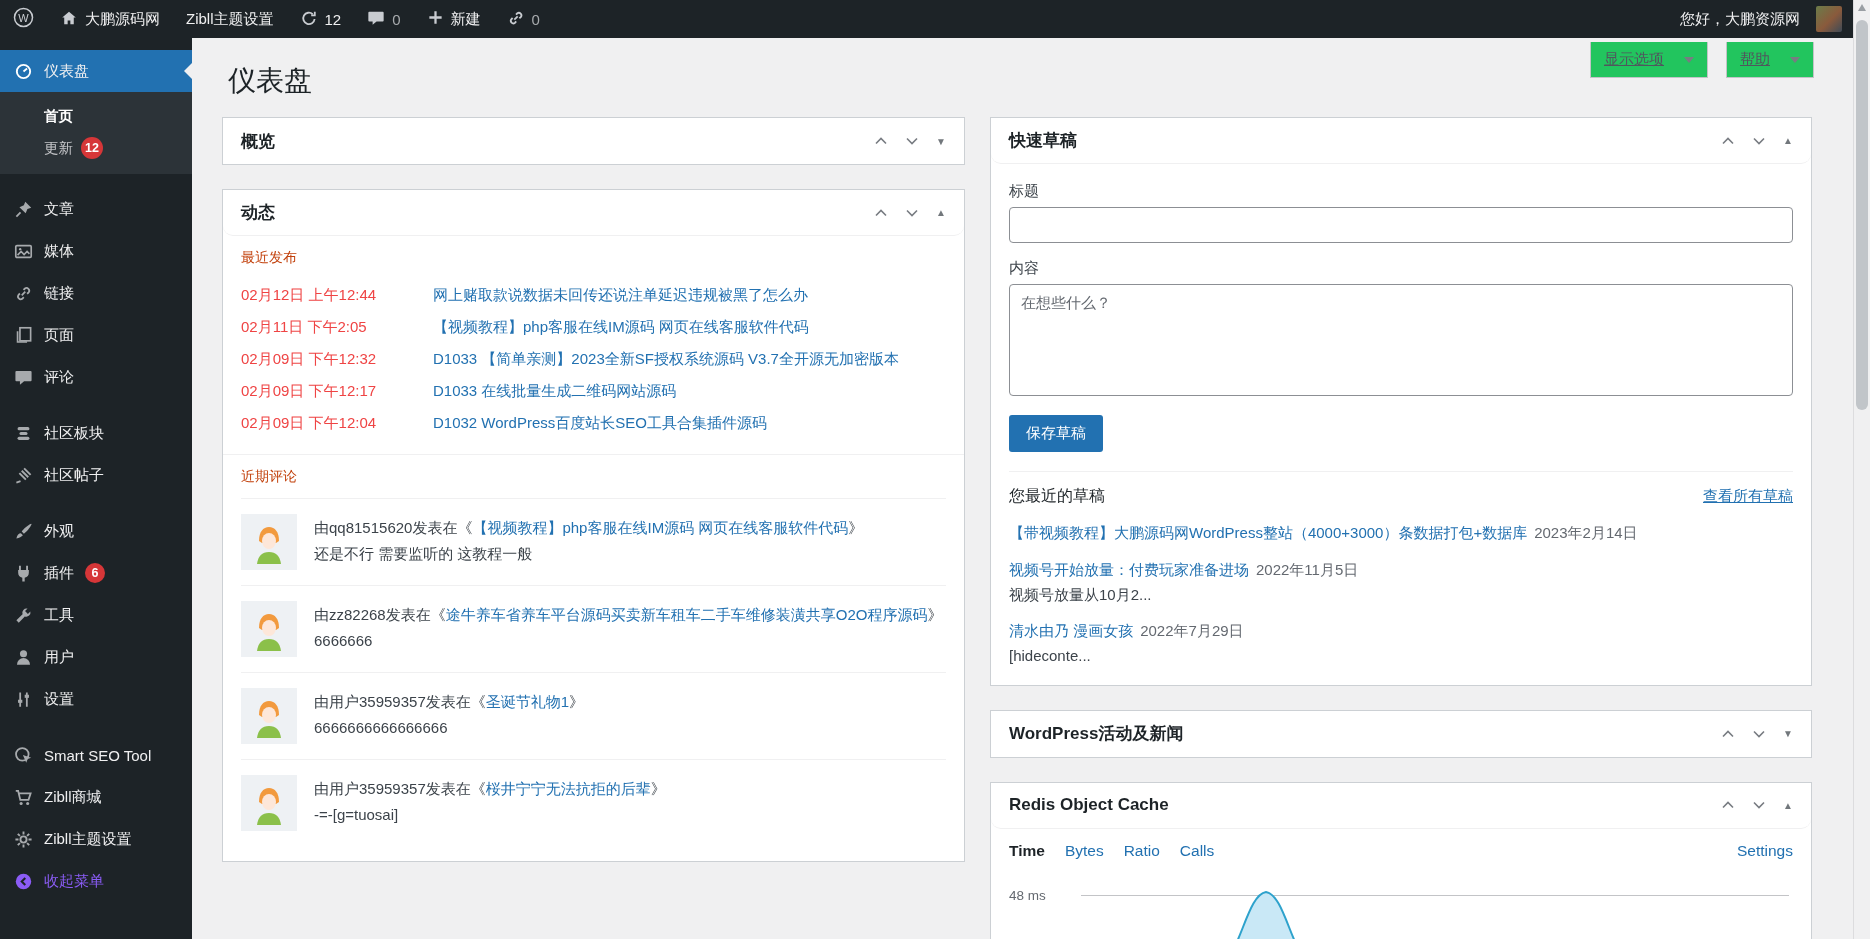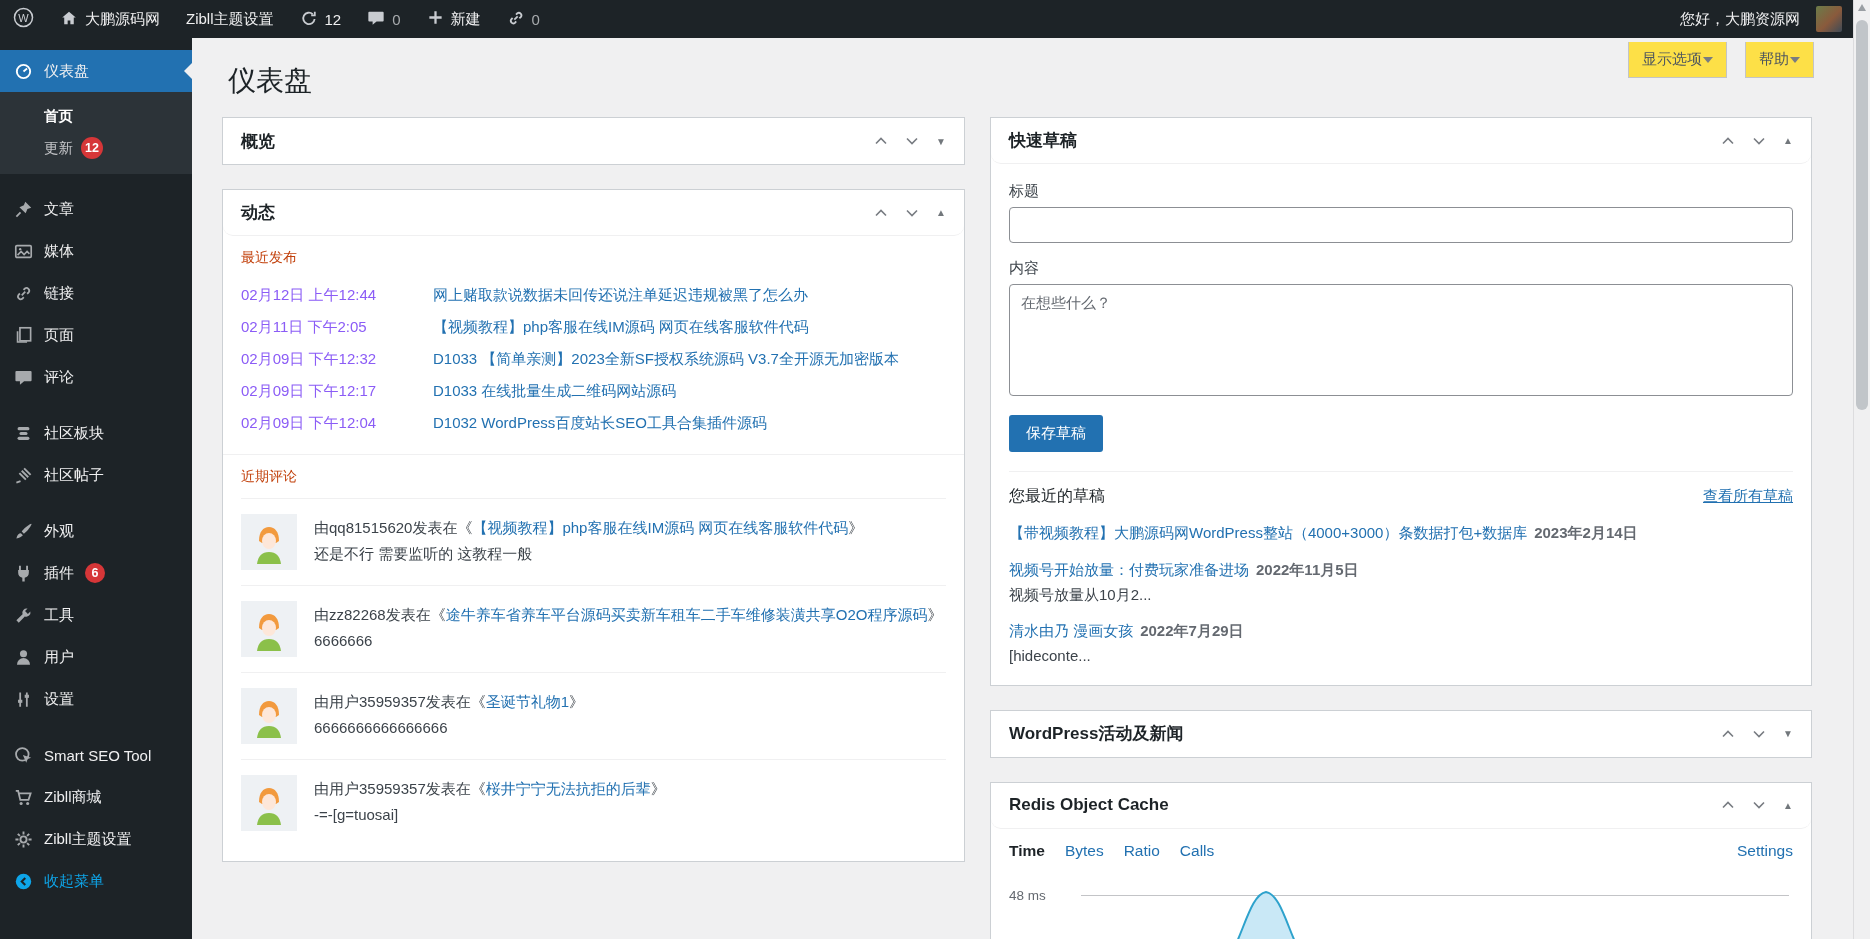--- a/index.html
+++ b/index.html
@@ -24,40 +24,40 @@
   .sidebar { position:absolute; left:0; top:38px; width:192px; height:901px;
     background:#1d2327; color:#f0f0f1; font-size:15px; padding-top:12px; }
   .menu-item { display:flex; align-items:center; gap:11px; height:42px;
     padding:0 0 0 14px; color:#f0f0f1; cursor:pointer; position:relative; }
   .menu-item .mi-icon { width:19px; height:19px; color:#a7aaad; display:flex;
     align-items:center; justify-content:center; }
   .menu-item.active { background:#2271b1; }
   .menu-item.active .mi-icon { color:#fff; }
   .menu-item.active::after { content:""; position:absolute; right:0; top:50%;
     margin-top:-8px; border:8px solid transparent; border-right-color:#f0f0f1; }
-  .menu-item.dim, .menu-item.dim .mi-icon { color:#0ea5e9;text-align:center; }
+  .menu-item.dim, .menu-item.dim .mi-icon { color:#8b5cf6;text-align:center; }
   .group-gap { margin-top:14px; }
   .submenu { background:#2c3338; padding:8px 16px 10px 0; }
   .submenu-item { display:flex; align-items:center; gap:8px; height:32px;
     padding-left:44px; color:#c3c4c7; font-size:14.5px; cursor:pointer; }
   .submenu-item.current { color:#fff; font-weight:bold; }
   .badge { background:#d63638; color:#fff; font-size:12.5px; line-height:1;
     border-radius:50%; min-width:22px; height:22px; display:inline-flex;
     align-items:center; justify-content:center; padding:0 4px; font-weight:bold; }
   .badge.small { min-width:20px; height:20px; }
 
   
   .content { position:absolute; left:192px; top:38px; right:0; bottom:0;
     background:#f0f0f1; overflow:hidden; }
   .page-title { position:absolute; left:36px; top:24px; font-size:28px;
     font-weight:400; color:#1d2327; }
   .screen-meta { position:absolute; top:4px; right:56px; display:flex; gap:18px; }
-  .meta-btn { background:#fde047; border:1px solid #c3c4c7; border-top:none;
-    color:#50575e; font-size:15px; padding:8px 13px; display:flex; gap:1px;
-    align-items:center; cursor:pointer; }
+  .meta-btn { background:#22c55e; border:1px solid #c3c4c7; border-top:none;
+    color:#50575e; font-size:15px; padding:8px 13px; display:flex; gap:20px;
+    align-items:center; cursor:pointer;text-decoration:underline; }
   .caret-down { width:0; height:0; border-left:5px solid transparent;
     border-right:5px solid transparent; border-top:6px solid #787c82; }
 
   .col-left  { position:absolute; left:30px;  top:79px; width:743px; }
   .col-right { position:absolute; left:798px; top:79px; width:822px; }
 
   .panel { background:#fff; border:1px solid #ccd0d4; margin-bottom:24px; }
   .panel-header { display:flex; align-items:center; height:46px; padding:0 18px;
     cursor:pointer;border-radius:10px; }
   .panel.open .panel-header { border-bottom:1px solid #f0f0f1; }
@@ -66,21 +66,21 @@
     color:#787c82; }
   .ctl { cursor:pointer; display:flex; align-items:center; }
   .toggle-tri { font-size:10px; color:#72777c; }
 
   
   .section { padding:13px 18px 15px 18px; }
   .section + .section { border-top:1px solid #f0f0f1; }
   .sec-heading { font-size:14px; color:#c2410c; margin-bottom:12px; }
   .post-row { display:grid; grid-template-columns:192px 1fr; align-items:center;
     min-height:32px; font-size:15px; }
-  .post-date { color:#8b5cf6; }
+  .post-date { color:#ef4444; }
   .blue-link { color:#2271b1; cursor:pointer; }
   .comment { display:flex; gap:17px; padding:15px 0; border-top:1px solid #f0f0f1; }
   .comment:first-of-type { border-top:none; }
   .comment-avatar { width:56px; height:56px; flex:0 0 auto; }
   .comment-text { font-size:15px; color:#3c434a; line-height:1.55; padding-top:2px; }
   .comment-body { margin-top:3px; }
 
   
   .qd-body { padding:2px 18px 18px 18px; }
   .field-label { display:block; font-size:15px; color:#3c434a; margin:16px 0 6px; }
@@ -92,21 +92,21 @@
   .qd-textarea::placeholder { color:#646970; opacity:1; }
   .save-btn { margin-top:15px; background:#2271b1; color:#fff; border:none;
     border-radius:3px; font-size:15px; padding:9px 17px; cursor:pointer;
     font-family:inherit; }
   .drafts { border-top:1px solid #f0f0f1; margin-top:19px; padding-top:14px; }
   .drafts-head { display:flex; align-items:baseline; }
   .drafts-title { font-size:16px; color:#1d2327; }
   .view-all { margin-left:auto; font-size:15px; color:#2271b1;
     text-decoration:underline; cursor:pointer; }
   .draft-item { margin-top:15px; font-size:15px; line-height:1.45; }
-  .draft-date { color:#646970; margin-left:7px;font-weight:bold; }
+  .draft-date { color:#646970; margin-left:7px; }
   .draft-excerpt { color:#3c434a; margin-top:3px; }
 
   
   .redis-body { padding:13px 18px 0 18px; }
   .redis-tabs { display:flex; gap:20px; font-size:15.5px; align-items:center; }
   .redis-tab { color:#2271b1; cursor:pointer; }
   .redis-tab.active { color:#1d2327; font-weight:600; }
   .redis-settings { margin-left:auto; color:#2271b1; cursor:pointer; }
   .redis-chart { position:relative; height:62px; margin-top:22px; }
   .redis-ms { position:absolute; left:0; top:6px; font-size:13.5px; color:#646970; }

